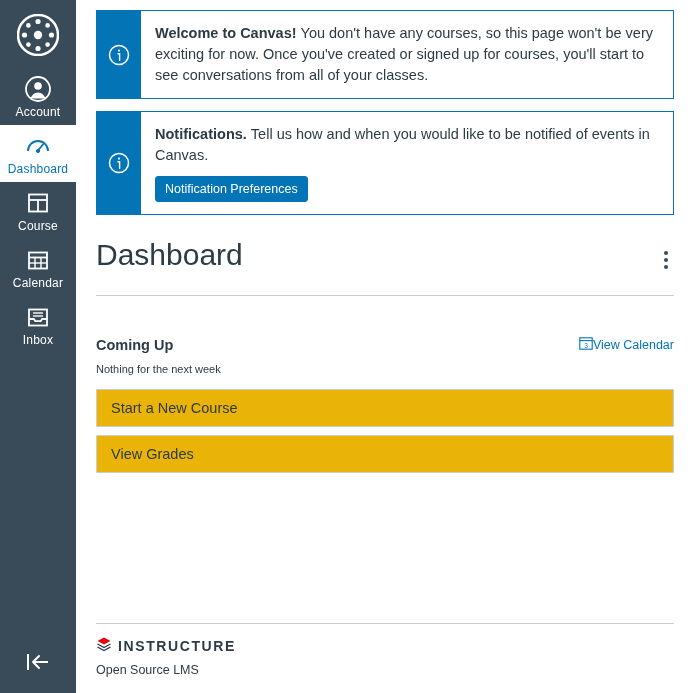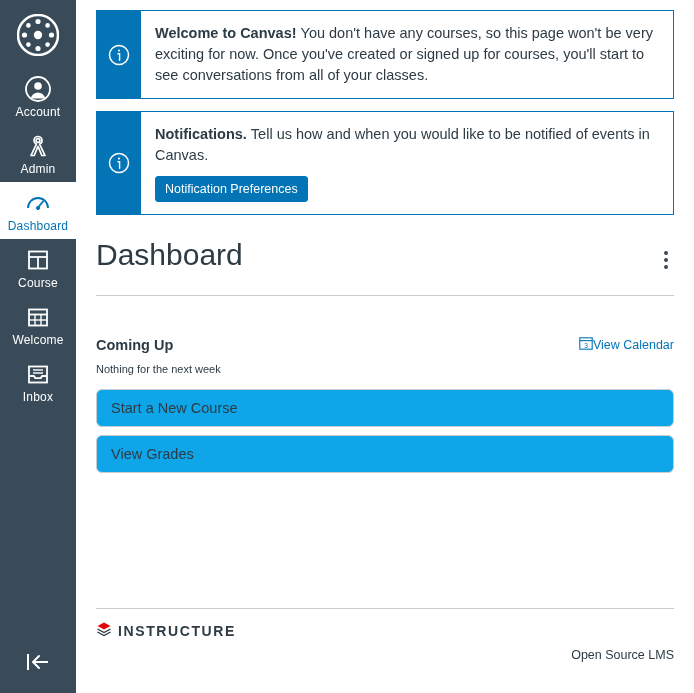--- a/index.html
+++ b/index.html
@@ -182,36 +182,35 @@
     cursor: pointer;
   }
   .nothing {
     font-size: 11px;
     color: #2d3b45;
     margin-top: 10px;
   }
 
   .link-row {
     margin-top: 14px;
-    background: #0ea5e9;
+    background: #eab308;
     border: 1px solid #C7CDD1;
-    border-radius: 6px;
+    border-radius: 1px;
     padding: 10px 14px;
     font-size: 14.5px;
     color: #2d3b45;
     cursor: pointer;
   }
   .link-row + .link-row { margin-top: 8px; }
 
   .footer {
     position: absolute;
     left: 20px;
     right: 20px;
-    bottom: 31px;
-    text-align: right;
+    bottom: 16px;
   }
   .footer-divider {
     height: 1px;
     background: #C7CDD1;
     margin-bottom: 12px;
   }
   .brand {
     display: flex;
     align-items: center;
     gap: 6px;
@@ -254,29 +253,20 @@
       <span class="nav-icon">
         <svg width="26" height="26" viewBox="0 0 26 26" aria-hidden="true">
           <circle cx="13" cy="13" r="12" fill="none" stroke="#ffffff" stroke-width="1.8"></circle>
           <circle cx="13" cy="10" r="3.8" fill="#ffffff"></circle>
           <path d="M5.5 22.5c1.4-4 4.1-6 7.5-6s6.1 2 7.5 6" fill="#ffffff"></path>
         </svg>
       </span>
       <span class="nav-label">Account</span>
     </div>
 
-    <div class="nav-item">
-      <span class="nav-icon">
-        <svg width="24" height="24" viewBox="0 0 24 24" aria-hidden="true">
-          <path d="M12 2.5a4 4 0 0 1 4 4c0 1.6-1 3-2.4 3.6L19 21.5h-3.2L12 12.3 8.2 21.5H5l5.4-11.4A4 4 0 0 1 8 6.5a4 4 0 0 1 4-4z" fill="none" stroke="#ffffff" stroke-width="1.7" stroke-linejoin="round"></path>
-          <circle cx="12" cy="6.5" r="1.9" fill="none" stroke="#ffffff" stroke-width="1.7"></circle>
-        </svg>
-      </span>
-      <span class="nav-label">Admin</span>
-    </div>
 
     <div class="nav-item active">
       <span class="nav-icon">
         <svg width="26" height="24" viewBox="0 0 26 24" aria-hidden="true">
           <path d="M3 17a10 10 0 0 1 20 0" fill="none" stroke="#0374B5" stroke-width="1.9"></path>
           <path d="M13 16.5l5-6" fill="none" stroke="#0374B5" stroke-width="1.9" stroke-linecap="round"></path>
           <circle cx="13" cy="17" r="1.6" fill="#0374B5"></circle>
         </svg>
       </span>
       <span class="nav-label">Dashboard</span>
@@ -296,21 +286,21 @@
     <div class="nav-item">
       <span class="nav-icon">
         <svg width="24" height="24" viewBox="0 0 24 24" aria-hidden="true">
           <rect x="3" y="4.5" width="18" height="16" fill="none" stroke="#ffffff" stroke-width="1.8"></rect>
           <line x1="3" y1="9.5" x2="21" y2="9.5" stroke="#ffffff" stroke-width="1.8"></line>
           <line x1="9" y1="9.5" x2="9" y2="20.5" stroke="#ffffff" stroke-width="1.4"></line>
           <line x1="15" y1="9.5" x2="15" y2="20.5" stroke="#ffffff" stroke-width="1.4"></line>
           <line x1="3" y1="15" x2="21" y2="15" stroke="#ffffff" stroke-width="1.4"></line>
         </svg>
       </span>
-      <span class="nav-label">Welcome</span>
+      <span class="nav-label">Calendar</span>
     </div>
 
     <div class="nav-item">
       <span class="nav-icon">
         <svg width="24" height="24" viewBox="0 0 24 24" aria-hidden="true">
           <rect x="3" y="4.5" width="18" height="16" fill="none" stroke="#ffffff" stroke-width="1.8"></rect>
           <path d="M3 14h5l1.3 2.2h5.4L16 14h5" fill="none" stroke="#ffffff" stroke-width="1.8" stroke-linejoin="round"></path>
           <line x1="7" y1="8" x2="17" y2="8" stroke="#ffffff" stroke-width="1.4"></line>
           <line x1="7" y1="11" x2="17" y2="11" stroke="#ffffff" stroke-width="1.4"></line>
         </svg>

